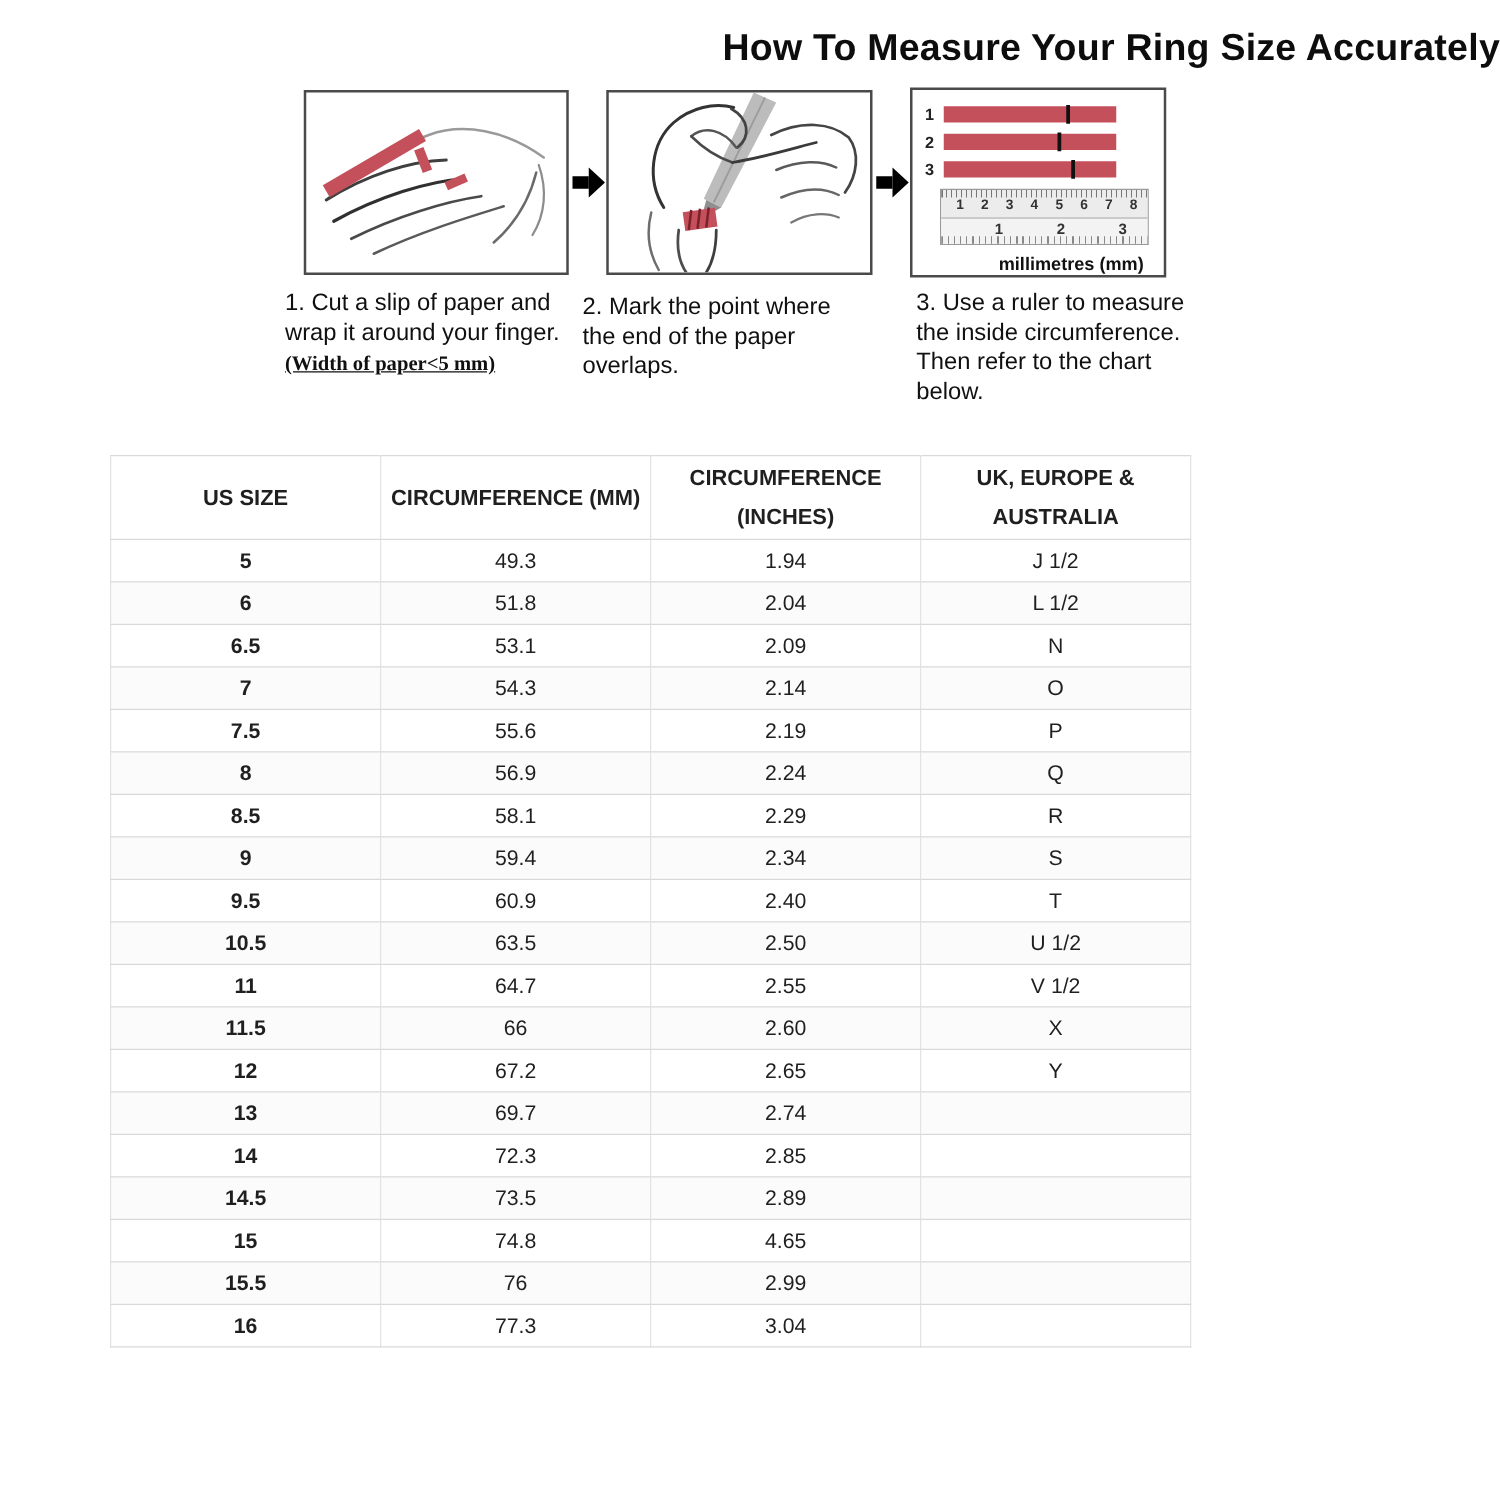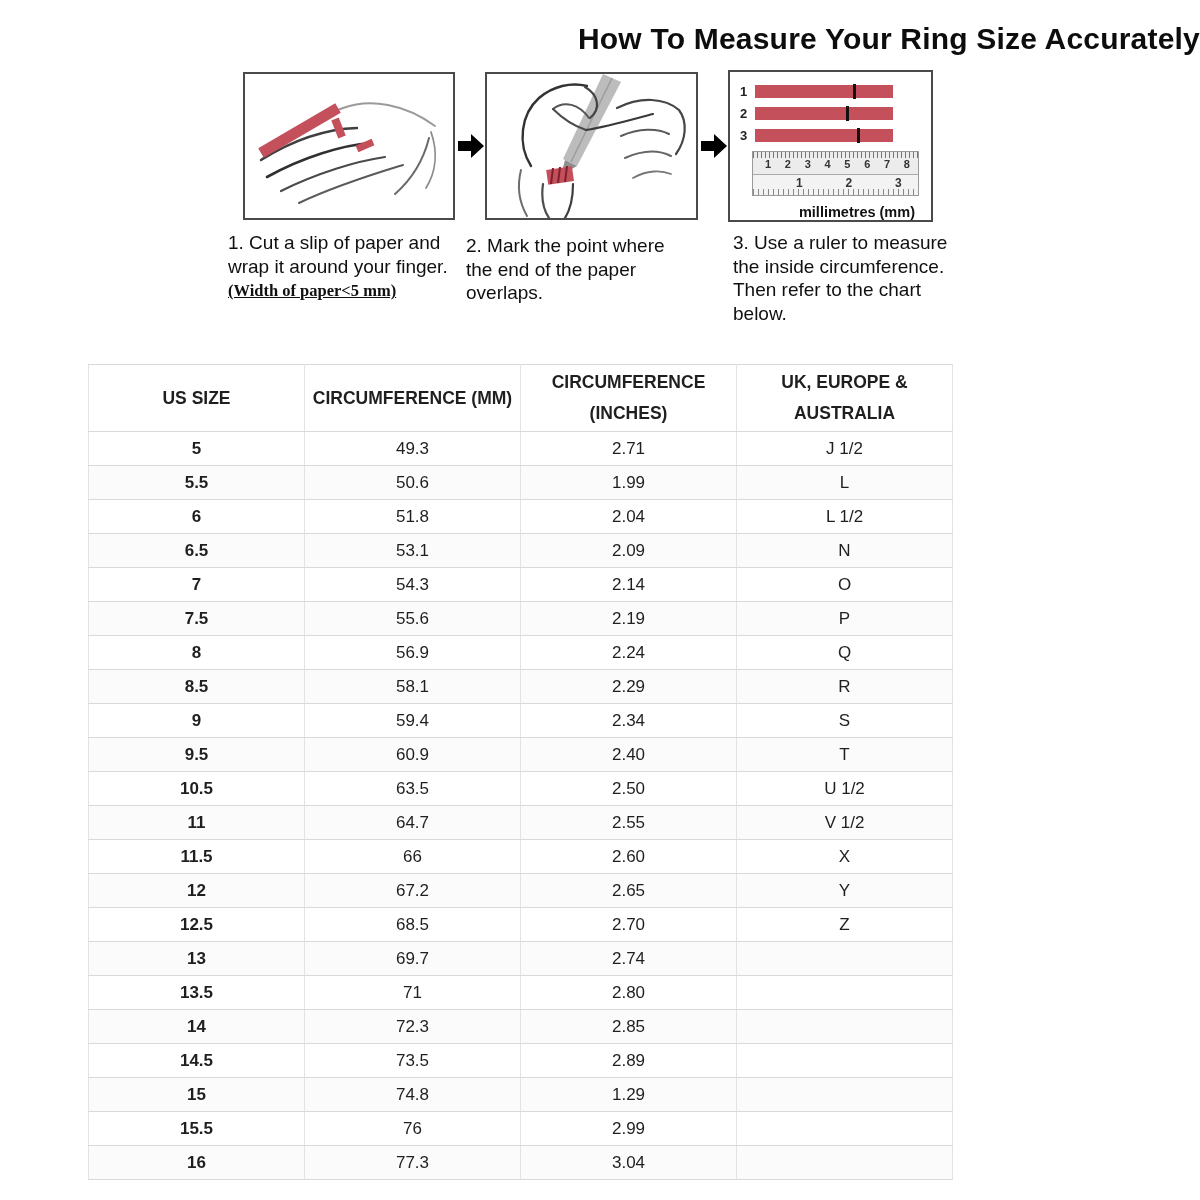--- a/index.html
+++ b/index.html
@@ -184,28 +184,22 @@
         </th>
       <th>
           <div class="hdr-narrow">UK, EUROPE &amp; AUSTRALIA</div>
         </th>
     </tr>
   </thead>
   <tbody id="size-rows">
       <tr>
         <td class="col-us">5</td>
         <td>49.3</td>
-        <td>2.71</td>
+        <td>1.94</td>
         <td>J 1/2</td>
-      </tr>
-      <tr>
-        <td class="col-us">5.5</td>
-        <td>50.6</td>
-        <td>1.99</td>
-        <td>L</td>
       </tr>
       <tr>
         <td class="col-us">6</td>
         <td>51.8</td>
         <td>2.04</td>
         <td>L 1/2</td>
       </tr>
       <tr>
         <td class="col-us">6.5</td>
         <td>53.1</td>
@@ -266,53 +260,41 @@
         <td>2.60</td>
         <td>X</td>
       </tr>
       <tr>
         <td class="col-us">12</td>
         <td>67.2</td>
         <td>2.65</td>
         <td>Y</td>
       </tr>
       <tr>
-        <td class="col-us">12.5</td>
-        <td>68.5</td>
-        <td>2.70</td>
-        <td>Z</td>
-      </tr>
-      <tr>
         <td class="col-us">13</td>
         <td>69.7</td>
         <td>2.74</td>
         <td></td>
       </tr>
       <tr>
-        <td class="col-us">13.5</td>
-        <td>71</td>
-        <td>2.80</td>
-        <td></td>
-      </tr>
-      <tr>
         <td class="col-us">14</td>
         <td>72.3</td>
         <td>2.85</td>
         <td></td>
       </tr>
       <tr>
         <td class="col-us">14.5</td>
         <td>73.5</td>
         <td>2.89</td>
         <td></td>
       </tr>
       <tr>
         <td class="col-us">15</td>
         <td>74.8</td>
-        <td>1.29</td>
+        <td>4.65</td>
         <td></td>
       </tr>
       <tr>
         <td class="col-us">15.5</td>
         <td>76</td>
         <td>2.99</td>
         <td></td>
       </tr>
       <tr>
         <td class="col-us">16</td>

